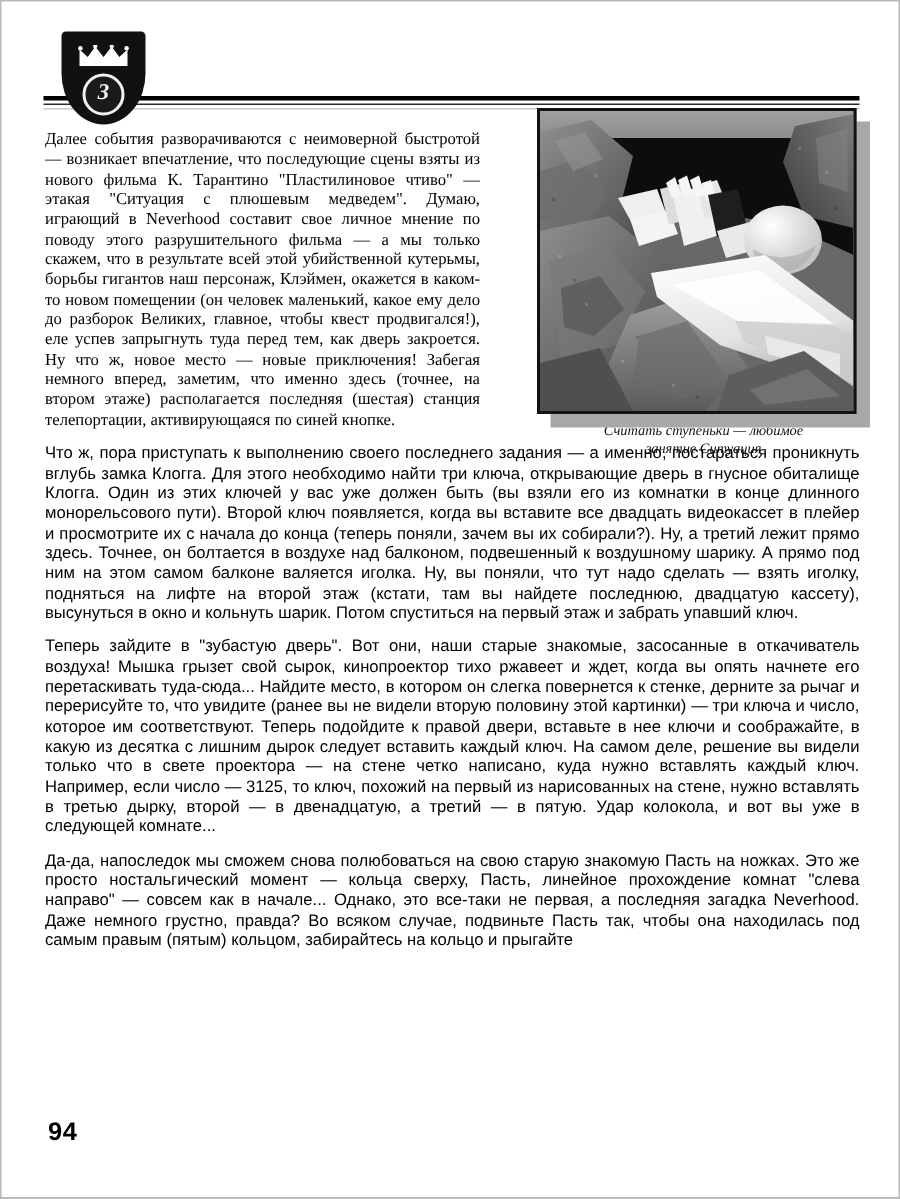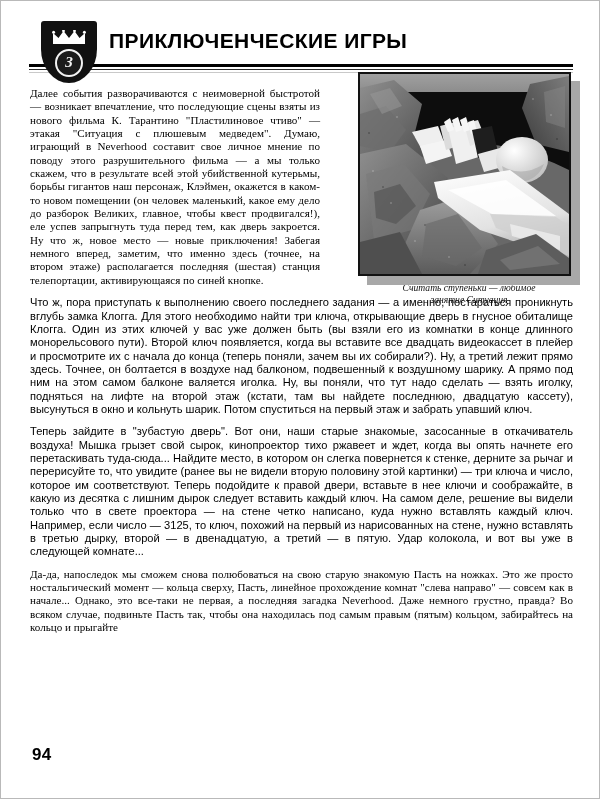--- a/index.html
+++ b/index.html
@@ -111,21 +111,21 @@
     width: 543px;
   }
   p.para {
     margin: 0 0 9px 0;
     font-size: 11.1px;
     line-height: 13.35px;
     text-align: justify;
     text-justify: inter-word;
     hyphens: manual;
   }
-  p.para:last-child { margin-bottom: 16px; font-family: Liberation Serif, serif; }
+  p.para:last-child { margin-bottom: 16px; }
 
   .wrap-col { width: 290px; font-family: Liberation Serif, serif; }
 
   
   .figure {
     position: absolute;
     right: 28px;
     top: 71px;
     width: 213px;
     z-index: 2;
@@ -185,21 +185,20 @@
         <circle cx="1.6" cy="2.2" r="1.5" fill="#ffffff"></circle>
         <circle cx="11.5" cy="0.9" r="1.4" fill="#ffffff"></circle>
         <circle cx="22.5" cy="0.9" r="1.4" fill="#ffffff"></circle>
         <circle cx="32.4" cy="2.2" r="1.5" fill="#ffffff"></circle>
       </svg>
       <div class="medallion">
         <div class="medallion-glyph">З</div>
       </div>
     </div>
 
-    <div class="masthead-title">ПРИКЛЮЧЕНЧЕСКИЕ ИГРЫ</div>
   </div>
 
   <div class="figure">
     <div class="photo-shadow"></div>
     <div class="photo">
       <svg class="photo-scene" viewBox="0 0 209 200" preserveAspectRatio="none">
         <defs>
           <linearGradient id="rockA" x1="0" y1="0" x2="1" y2="1">
             <stop offset="0%" stop-color="#8f8f8f"></stop>
             <stop offset="100%" stop-color="#4a4a4a"></stop>

